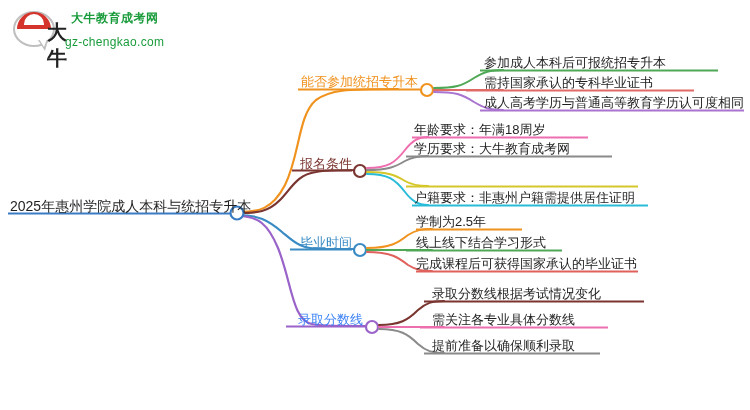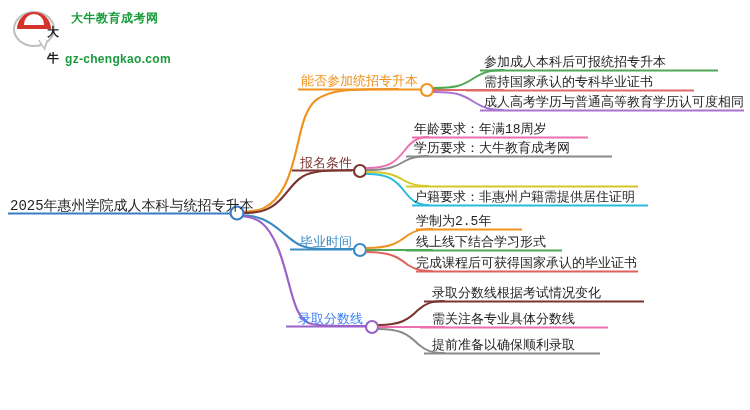--- a/index.html
+++ b/index.html
@@ -62,61 +62,61 @@
     position: absolute;
     left: 12px; top: 4px;
     width: 20px; height: 11px;
     background: #ffffff;
     border-radius: 10px 10px 0 0;
   }
   #logo-glyph {
     position: absolute;
     left: 4px; top: 9px;
     width: 36px; height: 26px;
-    font-size: 12px;
+    font-size: 20px;
     font-weight: bold;
     color: #222222;
     line-height: 26px;
     text-align: center;
     letter-spacing: -1px;
     font-family: "DejaVu Sans", sans-serif;
     padding-left: 31px;
   }
   #logo-text-cn {
     position: absolute;
     left: 52px; top: 2px;
     font-size: 12px;
     font-weight: bold;
     color: #1a9c3c;
     letter-spacing: 0.5px;
     white-space: nowrap;
     margin-left: 7px;
   }
   #logo-text-url {
     position: absolute;
-    left: 53px; top: 44px;
+    left: 53px; top: 27px;
     font-size: 12px;
-    font-weight: bold;
+    font-weight: normal;
     color: #1a9c3c;
     letter-spacing: 0.3px;
     white-space: nowrap;
   }
 
   
   #map-svg {
     position: absolute;
     left: 0; top: 0;
     width: 750px; height: 410px;
   }
 
   
   .node-label {
     position: absolute;
     white-space: nowrap;
-    font-family: Liberation Mono, monospace;
+    font-family: Liberation Sans, sans-serif;
     line-height: 1;
     text-align: center;
   }
   .root-label {
     font-size: 14px;
     color: #1f1f1f;
     letter-spacing: 0px;
   }
   .branch-label {
     font-size: 13px;

